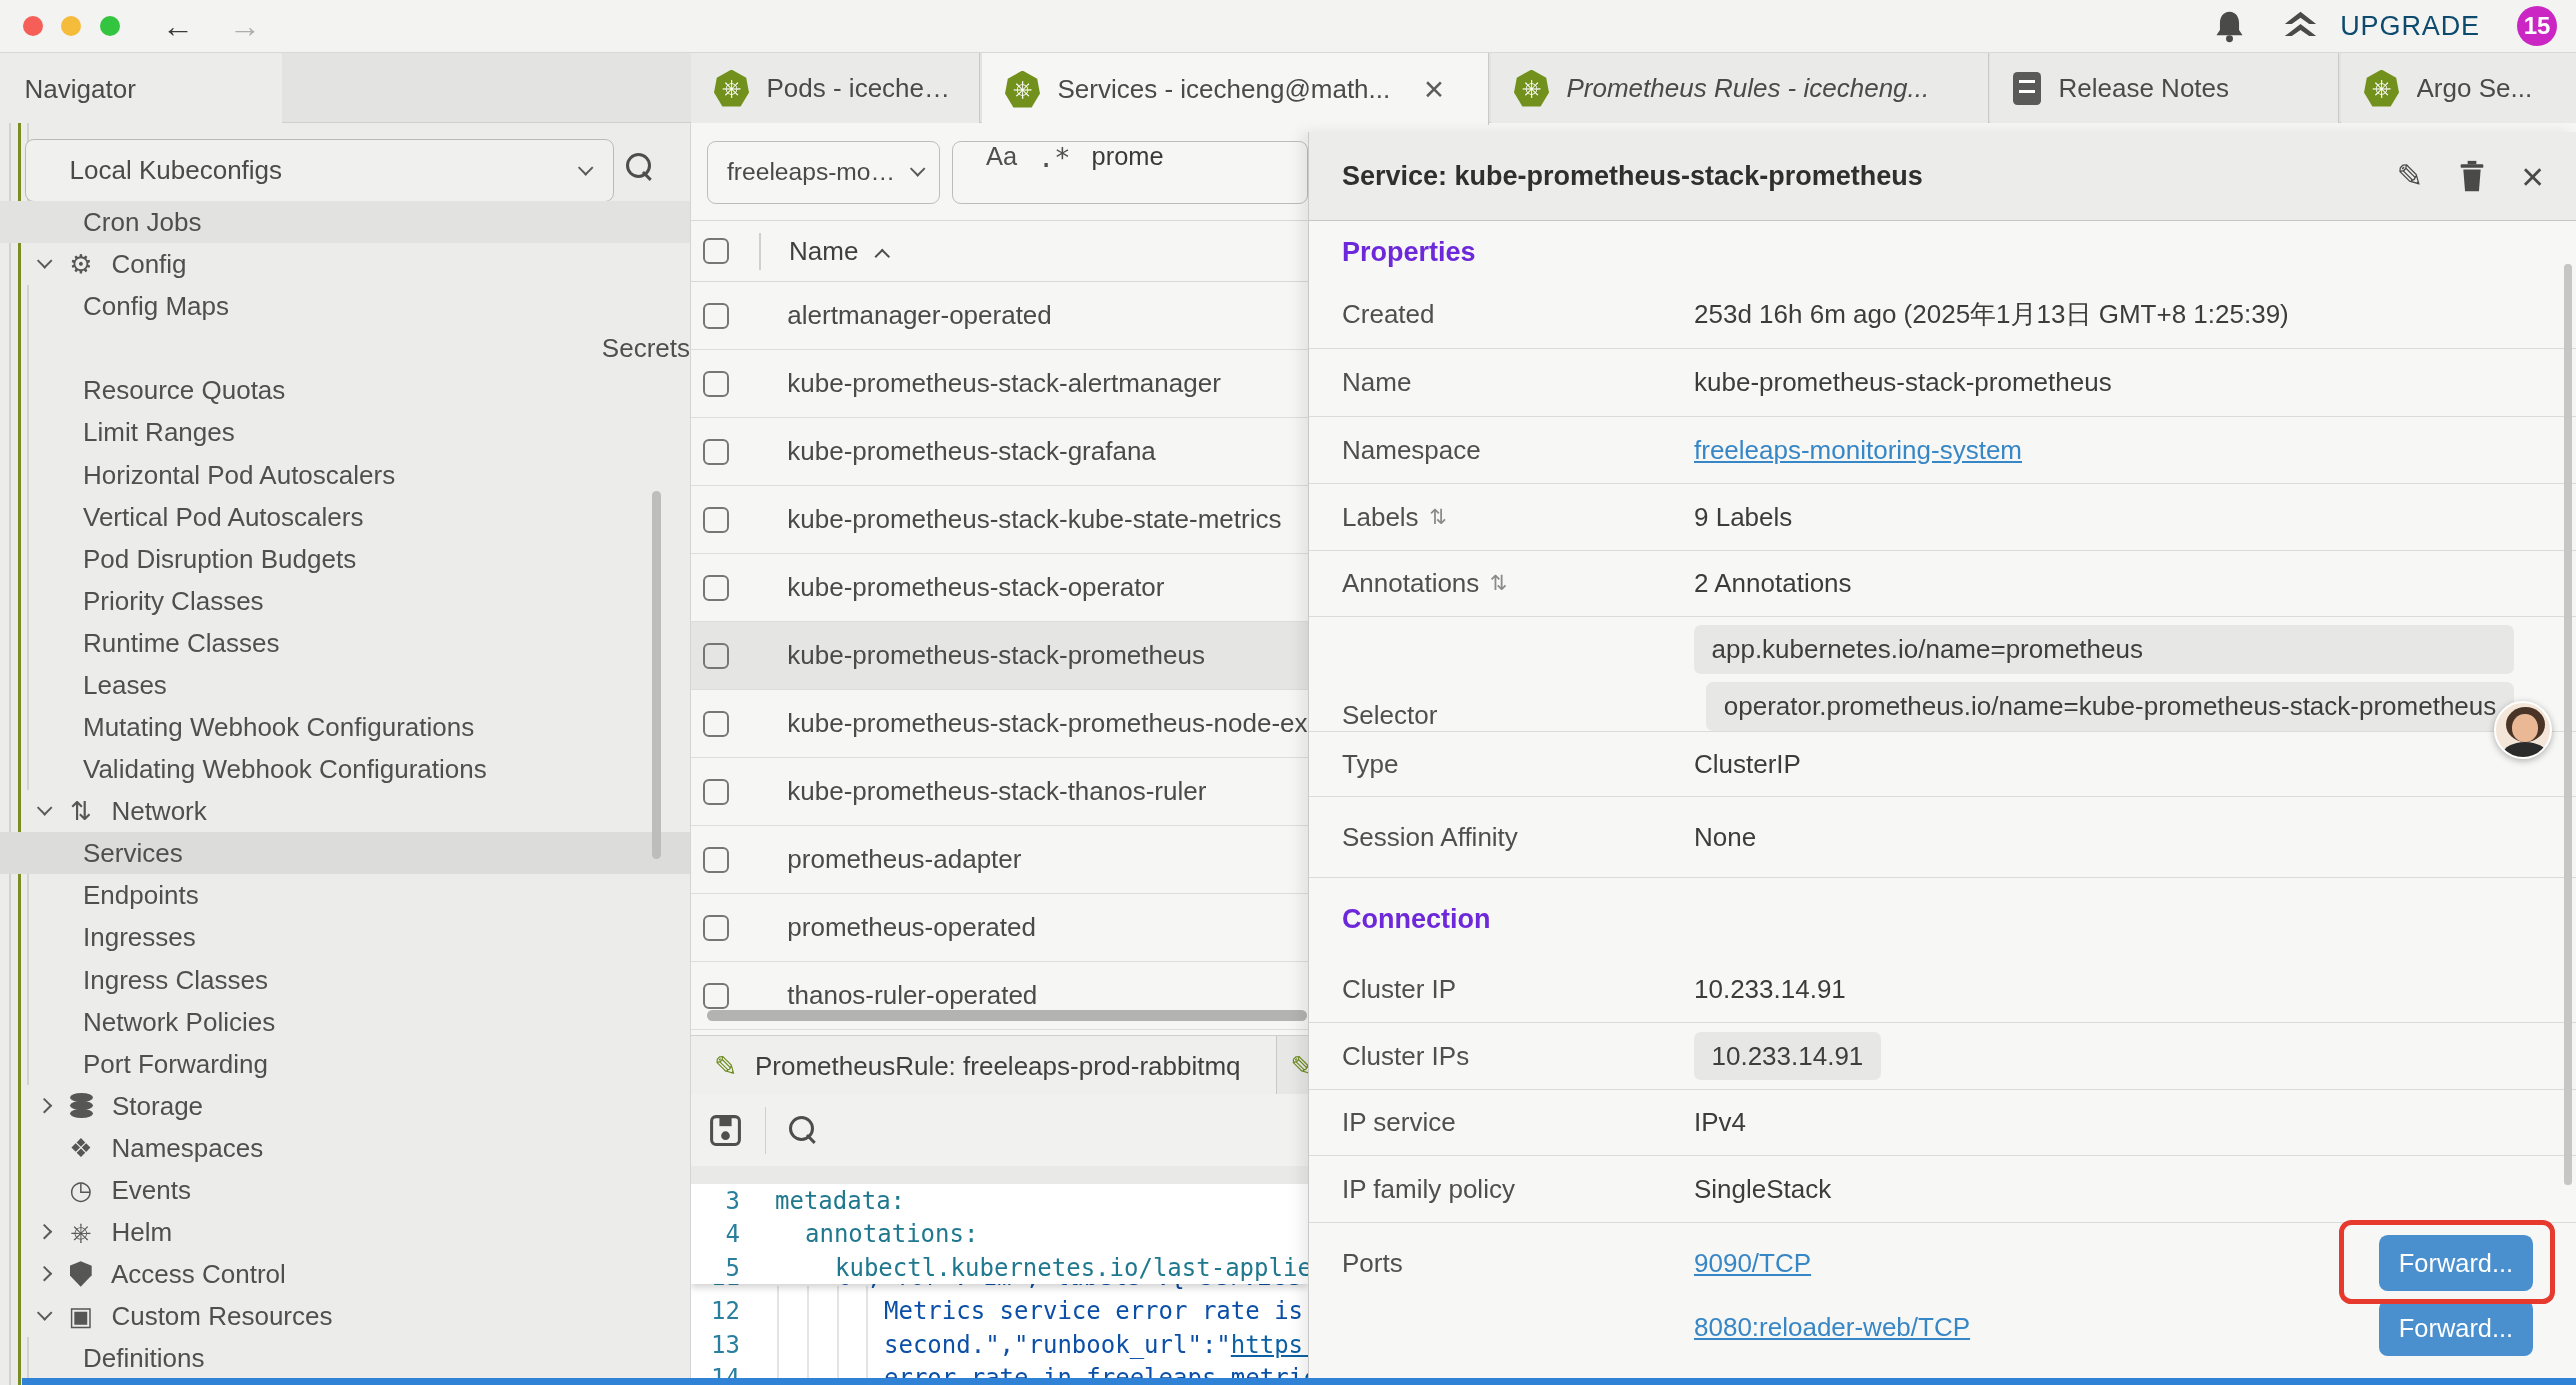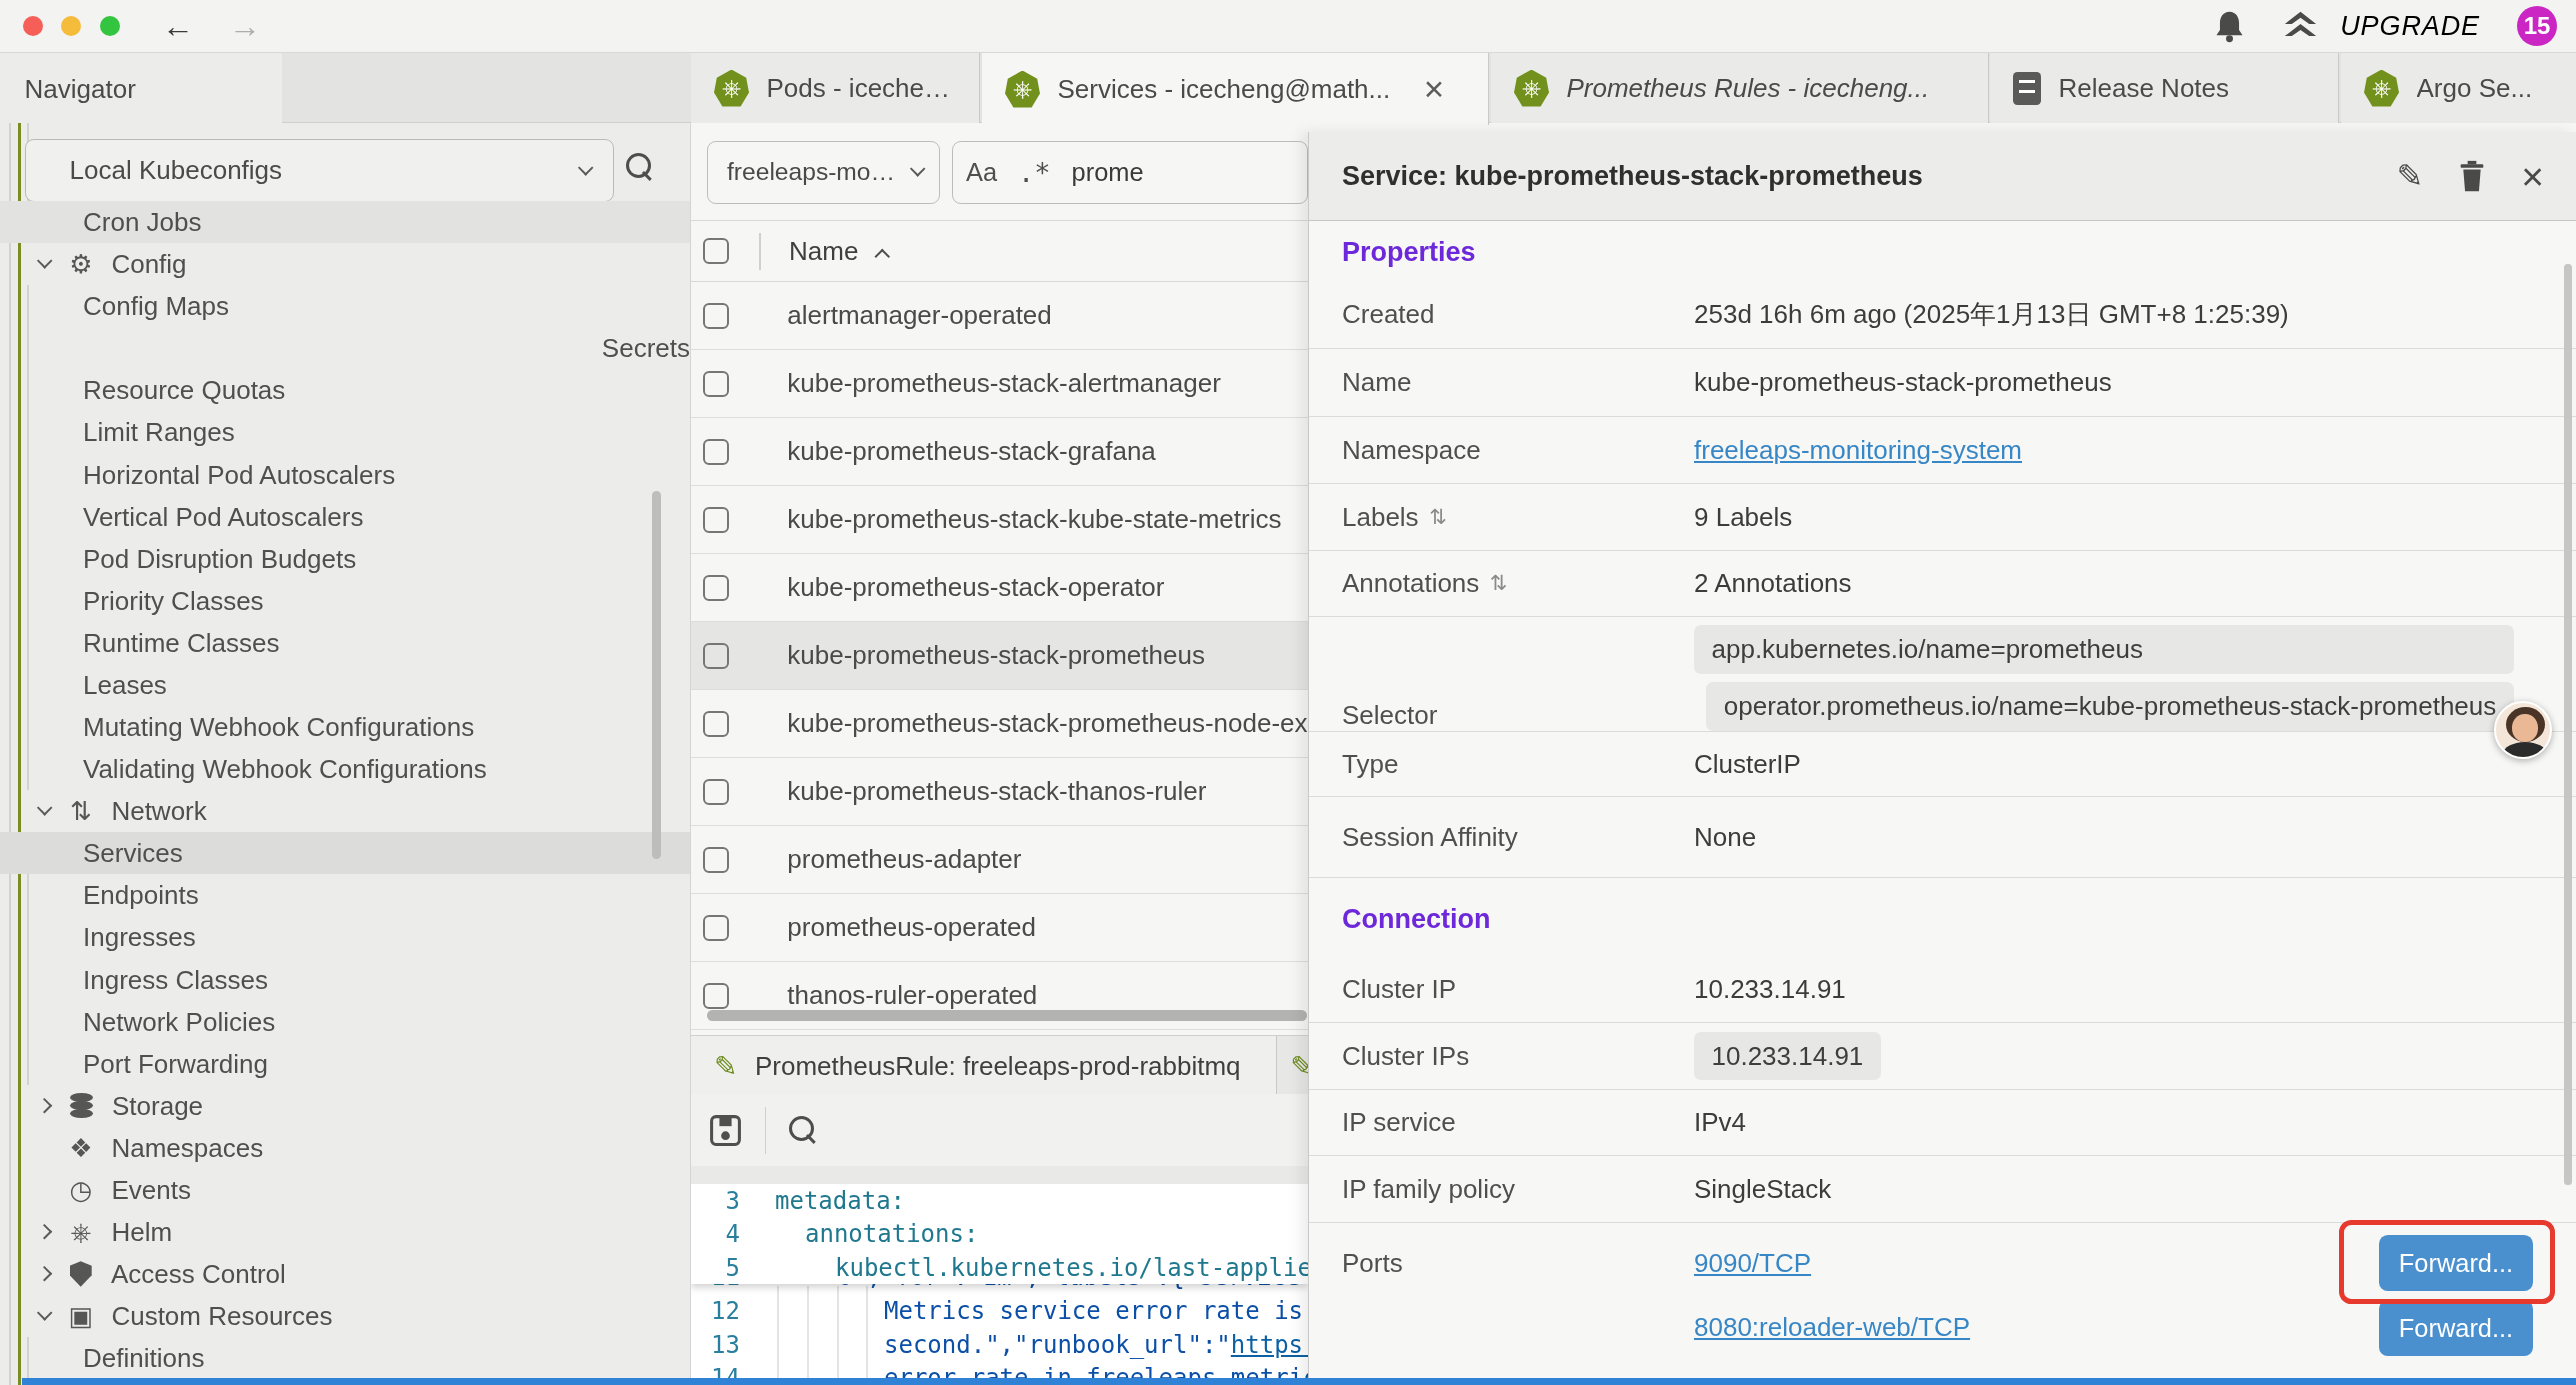--- a/index.html
+++ b/index.html
@@ -9,21 +9,21 @@
     font-family:"Liberation Sans", sans-serif; background:#f6f6f5; color:#3f3f3e;
   }
   
   .topbar { position:absolute; left:0; top:0; width:2576px; height:53px;
     background:#f3f3f2; border-bottom:1.8px solid #d8d8d7; display:flex; align-items:center; }
   .tl { width:20px; height:20px; border-radius:50%; margin-left:18.4px; display:inline-block; }
   .tl.red{ background:#f55f57; margin-left:23px;} .tl.yellow{ background:#f5bc3c;} .tl.green{ background:#33c440;}
   .navarrow { font-size:32px; margin-left:42px; color:#3c3c3b; }
   .navarrow.fwd { color:#aeaead; margin-left:35px; }
   .topbar-right { margin-left:auto; display:flex; align-items:center; gap:37px; padding-right:19px; }
-  .upgrade { display:flex; align-items:center; gap:22px; color:#000000; font-size:27px; letter-spacing:0.9px;font-style:italic; }
+  .upgrade { display:flex; align-items:center; gap:22px; color:#0c4a6e; font-size:27px; letter-spacing:0.9px; }
   .badge { width:40px; height:40px; border-radius:50%; background:#cb26c3; color:#fff;
     font-size:24px; font-weight:bold; display:flex; align-items:center; justify-content:center; }
   
   .tabstrip { position:absolute; left:0; top:53px; width:2576px; height:70px;
     background:#e3e3e2; border-bottom:1.8px solid #cfcfce; }
   .tab { position:absolute; top:0; height:70px; display:flex; align-items:center;
     padding:0 23px; gap:17.5px; font-size:26px; color:#4a4a49;
     border-right:1.8px solid #c9c9c8; background:#eaeae9; overflow:hidden; white-space:nowrap; }
   .tab.active { background:#f6f6f5; height:72px; border-right:1.8px solid #c9c9c8; }
   .tab.navigator { background:#ececeb; height:72px; border-right:none; padding-left:24.6px; }
@@ -70,21 +70,21 @@
     clip-path:polygon(50% 0,100% 18%,100% 55%,50% 100%,0 55%,0 18%); }
   .sb-scroll { position:absolute; left:652px; width:8.8px; border-radius:4.4px; background:#bdbdbc; }
   
   .mid-toolbar { position:absolute; left:691px; top:123px; width:617px; height:98px;
     background:#f6f6f5; border-bottom:1.8px solid #d8d8d7; }
   .nssel { position:absolute; left:16px; top:17.5px; width:233px; height:63px; border:1.8px solid #bcbcbb;
     border-radius:8.8px; display:flex; align-items:center; padding:0 16px 0 19px;
     font-size:24.6px; color:#4a4a49; gap:12.3px; }
   .nssel .nstext { overflow:hidden; text-overflow:ellipsis; white-space:nowrap; }
   .searchbox { position:absolute; left:261px; top:17.5px; width:356px; height:63px; border:1.8px solid #bcbcbb;
-    border-radius:8.8px; display:flex; align-items:center; padding:0 13px; gap:21px; font-size:25.4px; }
+    border-radius:8.8px; display:flex; padding:0 33px; gap:21px; font-size:25.4px; }
   .srch-case { color:#4f4f4e; }
   .srch-regex { color:#4f4f4e; font-family:"DejaVu Sans Mono", monospace; font-size:27px; }
   .srch-val { color:#3a3a39; }
   .listhdr { position:absolute; left:691px; top:221px; width:617px; height:61px;
     background:#f6f6f5; border-bottom:1.8px solid #d8d8d7; display:flex; align-items:center; }
   .cbx { width:26px; height:26px; border:2.2px solid #76767..5; border:2.2px solid #767675;
     border-radius:6.1px; margin-left:12.3px; flex:0 0 auto; }
   .hdr-div { width:1.8px; height:37px; background:#d0d0cf; margin-left:30px; }
   .hdr-name { margin-left:28px; font-size:26px; color:#3f3f3e; }
   .caret-up { width:10.5px; height:10.5px; border-left:2.6px solid #4f4f4e; border-top:2.6px solid #4f4f4e;

